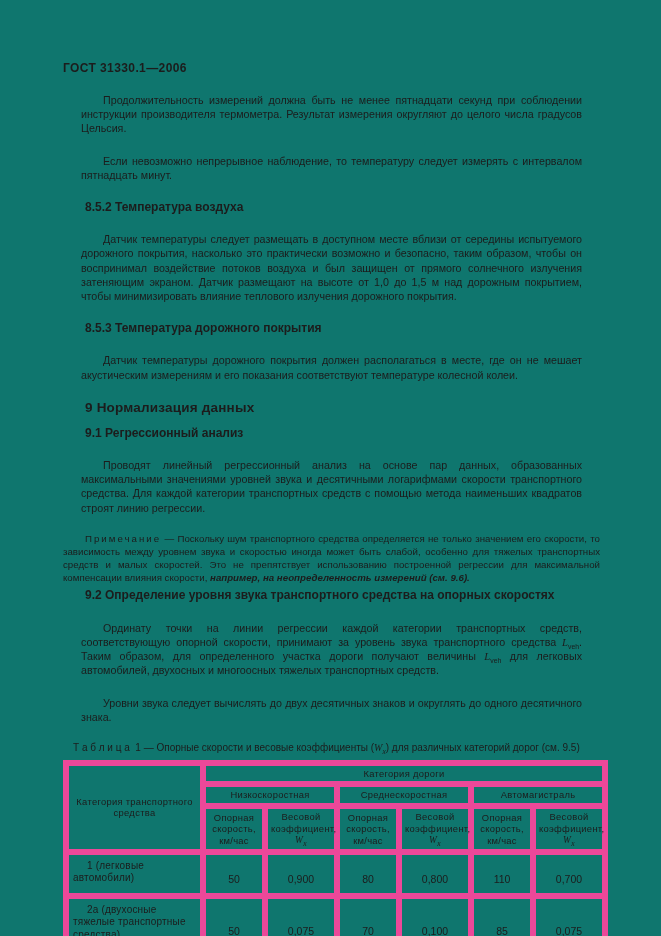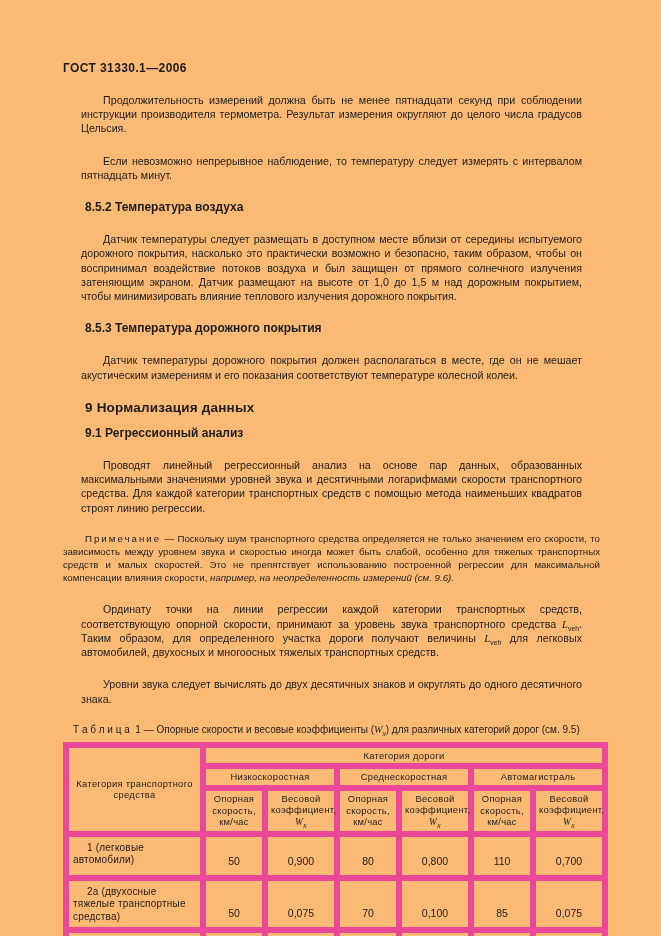--- a/index.html
+++ b/index.html
@@ -1,28 +1,28 @@
 <!DOCTYPE html>
 <html lang="ru"><head>
 <meta charset="utf-8">
 <style>
   html,body{margin:0;padding:0;background:#ffffff;}
   .page{
-    position:relative;width:661px;height:936px;background:#fdba74;overflow:hidden;
+    position:relative;width:661px;height:936px;background:#0f766e;overflow:hidden;
     font-family:"Liberation Sans",sans-serif;color:#1c1c1c;
   }
   .content{position:absolute;left:63px;top:0;width:537px;}
   .doc-header{margin-top:61px;font-size:12px;font-weight:bold;letter-spacing:.4px;}
   .first-para{margin-top:19px;}
   p.body{font-size:10.7px;line-height:14.2px;text-align:justify;text-indent:22px;margin:18px;}
   .sub-heading{font-size:12px;line-height:14.2px;font-weight:bold;margin:0;padding-left:22px;}
   .big-heading{font-size:13.5px;font-weight:bold;margin:14px 0 11px;padding-left:22px;letter-spacing:.2px;}
   .note{font-size:9.7px;line-height:12.9px;text-align:justify;text-indent:22px;margin:5px 0 4px;}
   .note-label{letter-spacing:2px;}
-  .italic{font-style:italic;}
+  .italic{font-style:italic;font-weight:bold;}
   .msym{font-family:"Liberation Serif",serif;font-style:italic;}
   sub.msub{font-size:7.5px;line-height:0;}
   sub.msub-up{font-size:6.8px;line-height:0;font-style:normal;font-family:"Liberation Sans",sans-serif;}
   .table-caption{font-size:10px;margin:18px 10px 7px;text-align:left;}
   table.gost{border-collapse:collapse;width:539px;table-layout:fixed;}
   table.gost td{border:6px solid #ec4899;}
   table.gost thead td{text-align:center;vertical-align:middle;font-size:9.4px;line-height:11.5px;padding:2px 3px;letter-spacing:.3px;}
   table.gost tbody tr:first-child td{border-top:3px double #1c1c1c;}
   td.cat{text-align:left;vertical-align:top;padding:5px 4px 4px 4px;text-indent:14px;font-size:10px;line-height:12.5px;letter-spacing:.2px;}
   td.val{text-align:center;vertical-align:bottom;padding:0 2px 8px 2px;font-size:10.5px;}
@@ -47,20 +47,21 @@
     <h4 class="sub-heading">8.5.3 Температура дорожного покрытия</h4>
     <p class="body">Датчик температуры дорожного покрытия должен располагаться в месте, где он не мешает акустическим измерениям и его показания соответствуют температуре колесной колеи.</p>
 
     <h2 class="big-heading">9 Нормализация данных</h2>
 
     <h4 class="sub-heading">9.1 Регрессионный анализ</h4>
     <p class="body">Проводят линейный регрессионный анализ на основе пар данных, образованных максимальными значениями уровней звука и десятичными логарифмами скорости транспортного средства. Для каждой категории транспортных средств с помощью метода наименьших квадратов строят линию регрессии.</p>
 
     <p class="note"><span class="note-label">Примечание</span><span> — </span><span>Поскольку шум транспортного средства определяется не только значением его скорости, то зависимость между уровнем звука и скоростью иногда может быть слабой, особенно для тяжелых транспортных средств и малых скоростей. Это не препятствует использованию построенной регрессии для максимальной компенсации влияния скорости, </span><span class="italic">например, на неопределенность измерений (см. 9.6).</span></p>
 
+    <h4 class="sub-heading">9.2 Определение уровня звука транспортного средства на опорных скоростях</h4>
     <p class="body"><span>Ординату точки на линии регрессии каждой категории транспортных средств, соответствующую опорной скорости, принимают за уровень звука транспортного средства </span><span class="msym">L</span><sub class="msub-up">veh</sub><span>. Таким образом, для определенного участка дороги получают величины </span><span class="msym">L</span><sub class="msub-up">veh</sub><span> для легковых автомобилей, двухосных и многоосных тяжелых транспортных средств.</span></p>
     <p class="body">Уровни звука следует вычислять до двух десятичных знаков и округлять до одного десятичного знака.</p>
 
     <div class="table-caption"><span>Т а б л и ц а&nbsp;&nbsp;1 — Опорные скорости и весовые коэффициенты (</span><span class="msym">W</span><sub class="msub"><span class="msym">x</span></sub><span>) для различных категорий дорог (см. 9.5)</span></div>
 
     <table class="gost">
       <colgroup>
         <col style="width:137px">
         <col style="width:62px">
           <col style="width:72px">

